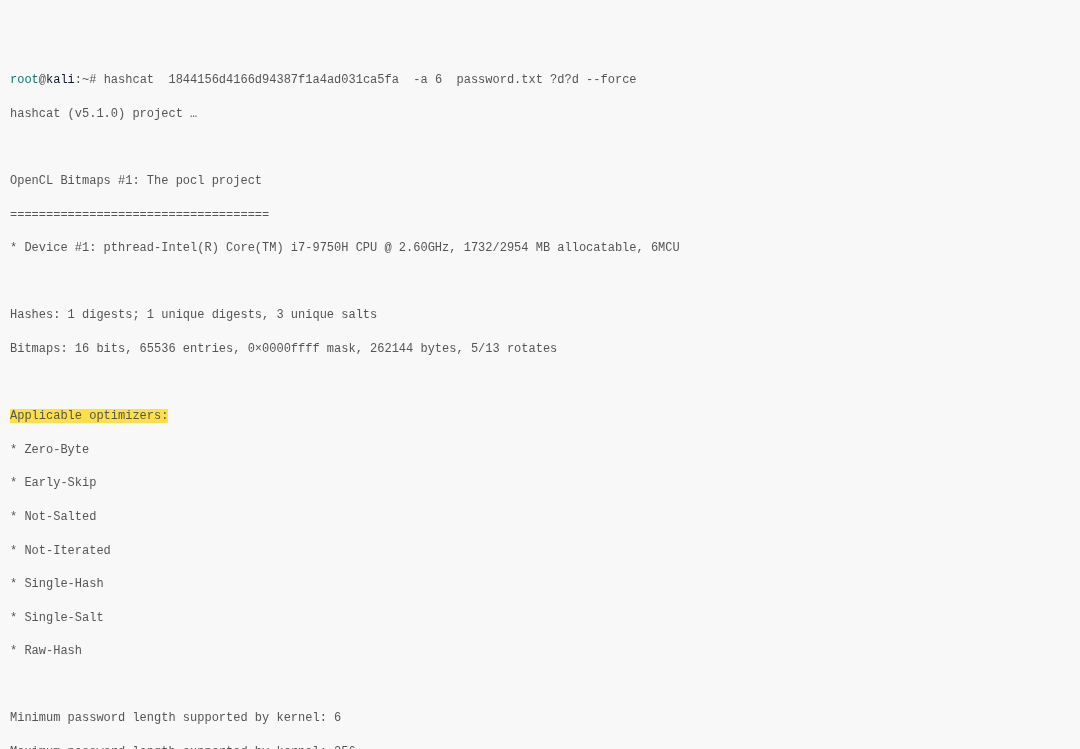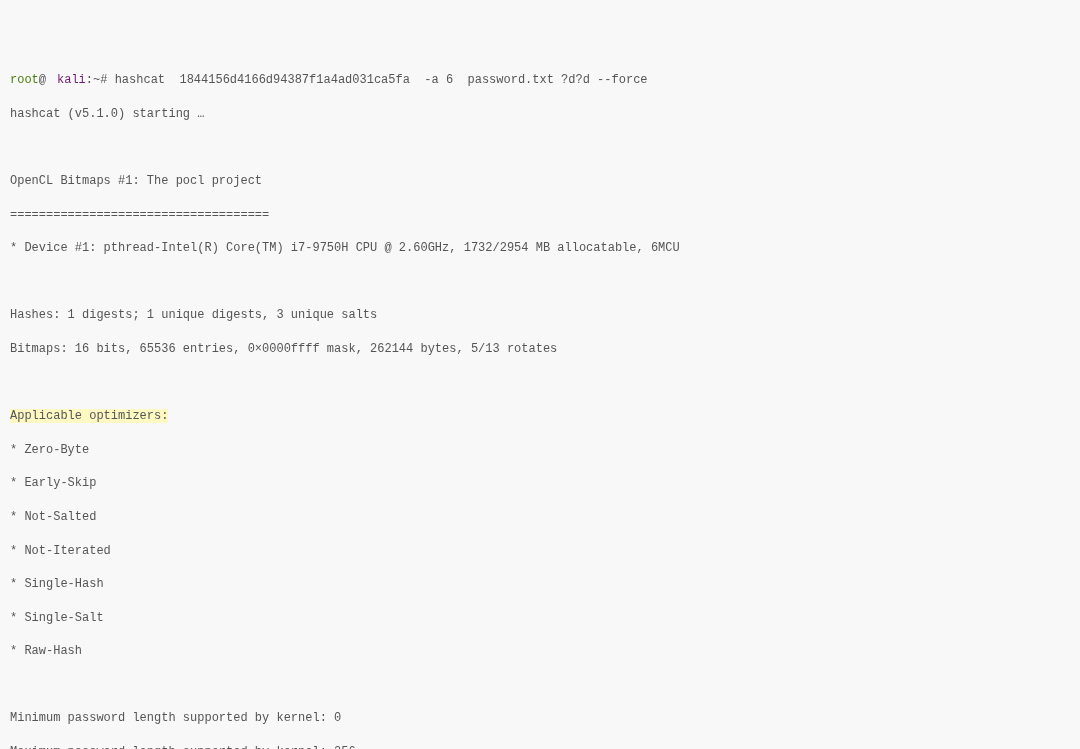--- a/index.html
+++ b/index.html
@@ -7,49 +7,49 @@
       font-size: 12px;
       background: #f8f8f8;
       color: #333;
       margin: 0;
       padding: 5px 10px;
       line-height: 1.4;
       white-space: pre;
       position: relative;
     }
     .line { color: #555; }
-    .prompt-user { color: #4d7c0f; }
-    .prompt-host { color: #701a75; padding-left: 11px; }
-    .hl { background: #fef9c3; text-align: right; }
+    .prompt-user { color: #0f766e; }
+    .prompt-host { color: #0f172a; }
+    .hl { background: #fde047; text-align: right; }
   </style>
 </head>
 <body>
 
 
 
 <div class="line"><span class="prompt-user">root</span>@<span class="prompt-host">kali</span>:<span>~</span># <span>hashcat  1844156d4166d94387f1a4ad031ca5fa  -a 6  password.txt ?d?d --force</span></div>
-<div class="line">hashcat (v5.1.0) starting …</div>
+<div class="line">hashcat (v5.1.0) project …</div>
 <div class="line"> </div>
 <div class="line">OpenCL Bitmaps #1: The pocl project</div>
 <div class="line">====================================</div>
 <div class="line">* Device #1: pthread-Intel(R) Core(TM) i7-9750H CPU @ 2.60GHz, 1732/2954 MB allocatable, 6MCU</div>
 <div class="line"> </div>
 <div class="line">Hashes: 1 digests; 1 unique digests, 3 unique salts</div>
 <div class="line">Bitmaps: 16 bits, 65536 entries, 0×0000ffff mask, 262144 bytes, 5/13 rotates</div>
 <div class="line"> </div>
 <div class="line"><span class="hl">Applicable optimizers:</span></div>
 <div class="line">* Zero-Byte</div>
 <div class="line">* Early-Skip</div>
 <div class="line">* Not-Salted</div>
 <div class="line">* Not-Iterated</div>
 <div class="line">* Single-Hash</div>
 <div class="line">* Single-Salt</div>
 <div class="line">* Raw-Hash</div>
 <div class="line"> </div>
-<div class="line">Minimum password length supported by kernel: 0</div>
+<div class="line">Minimum password length supported by kernel: 6</div>
 <div class="line">Maximum password length supported by kernel: 256</div>
 
 
 
 
 
 
 
 
 

